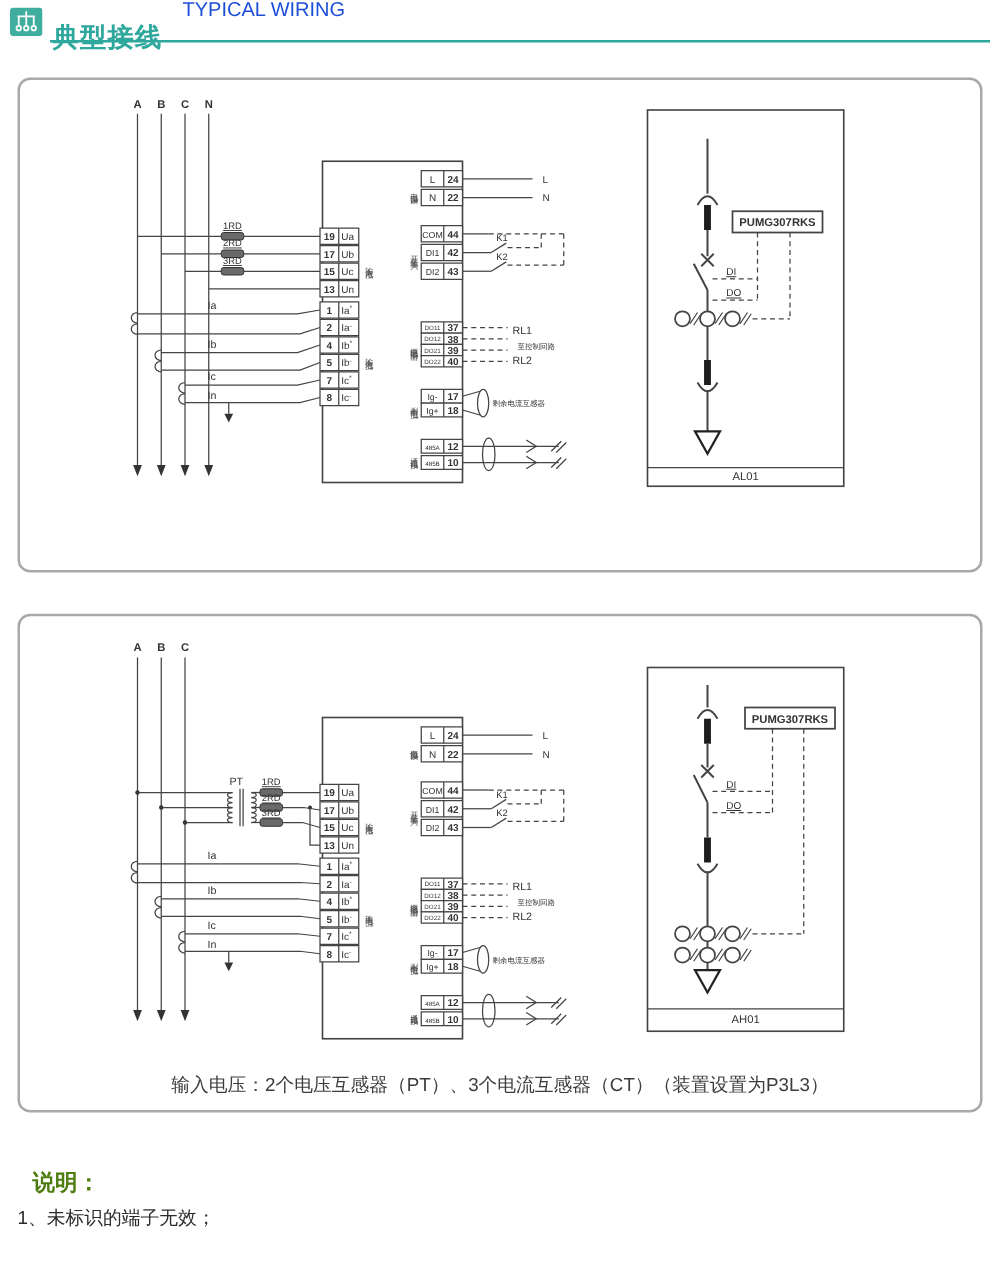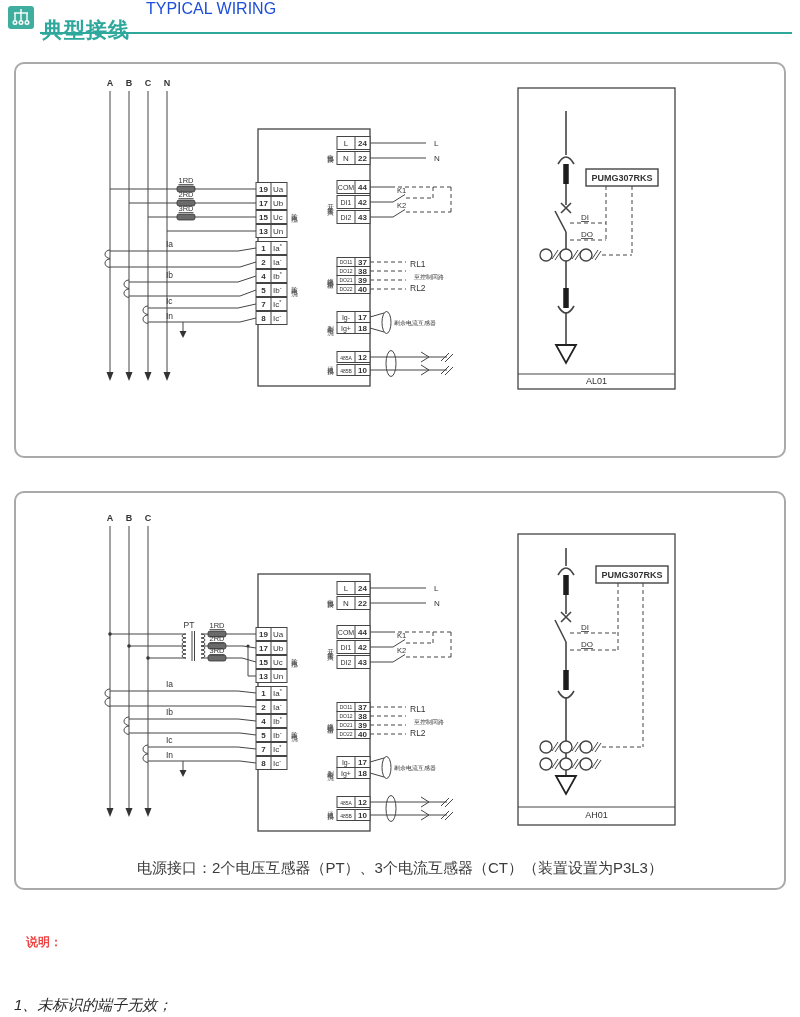--- a/index.html
+++ b/index.html
@@ -10,23 +10,23 @@
   .t-zh{position:absolute;left:42px;top:4px;font-size:21px;font-weight:bold;color:#2ea79d;letter-spacing:1px;margin-top:12px;}
   .t-en{position:absolute;left:146px;top:0;font-size:16px;color:#1d4ed8;}
   .hrule{position:absolute;left:40px;top:32px;width:752px;height:2px;background:#2ea79d;}
   
   .dbox{position:absolute;left:14px;width:768px;border:2px solid #a9a9a9;border-radius:10px;background:#fff;}
   .dbox1{top:62px;height:392px;}
   .dbox2{top:491px;height:395px;}
   .dbox svg{display:block;}
   .caption{position:absolute;left:0;right:0;bottom:10px;text-align:center;font-size:15px;color:#3c3c3c;}
   
-  .nt{position:absolute;left:26px;top:934px;font-size:12px;font-weight:bold;color:#ef4444;}
+  .nt{position:absolute;left:26px;top:934px;font-size:18px;font-weight:bold;color:#4d7c0f;}
   .ni{position:absolute;left:14px;font-size:15px;color:#2b2b2b;}
-  .ni1{top:996px;font-style:italic;} .ni2{top:988px;}
+  .ni1{top:965px;} .ni2{top:988px;}
   
   .w{stroke:#444;stroke-width:1;fill:none;}
   .wd{stroke:#444;stroke-width:1;fill:none;stroke-dasharray:4 3;}
   .cell{fill:#fff;stroke:#444;stroke-width:1;}
   .bx{fill:none;stroke:#444;stroke-width:1.3;}
   .fuse{fill:#6a6a6a;stroke:#333;stroke-width:.8;rx:2;}
   .blk{fill:#333;stroke:none;}
   .tri{fill:#fff;stroke:#222;stroke-width:1.8;}
   .thk{stroke:#1d1d1d;stroke-width:5.5;fill:none;}
   text{fill:#333;}
@@ -514,19 +514,19 @@
         <path class="w" d="M552 749 L558 740 M555 750 L561 741 M572 749 L578 740 M575 750 L581 741 M592 749 L598 740 M595 750 L601 741"></path>
         <line class="w" x1="566" y1="751" x2="566" y2="756" style="stroke-width:1.6"></line>
         <circle class="cell" cx="546" cy="762" r="6" style="stroke-width:1.4"></circle>
           <circle class="cell" cx="566" cy="762" r="6" style="stroke-width:1.4"></circle>
           <circle class="cell" cx="586" cy="762" r="6" style="stroke-width:1.4"></circle>
         <path class="w" d="M552 766 L558 757 M555 767 L561 758 M572 766 L578 757 M575 767 L581 758 M592 766 L598 757 M595 767 L601 758"></path>
         <line class="w" x1="566" y1="768" x2="566" y2="774" style="stroke-width:1.6"></line>
         <polygon class="tri" points="556,774 576,774 566,792"></polygon>
       </g>
     </svg>
-    <div class="caption">电源接口：2个电压互感器（PT）、3个电流互感器（CT）（装置设置为P3L3）</div>
+    <div class="caption">输入电压：2个电压互感器（PT）、3个电流互感器（CT）（装置设置为P3L3）</div>
   </div>
 
   <div class="nt">说明：</div>
   <div class="ni ni1">1、未标识的端子无效；</div>
 
 </div>
 
 </body></html>

